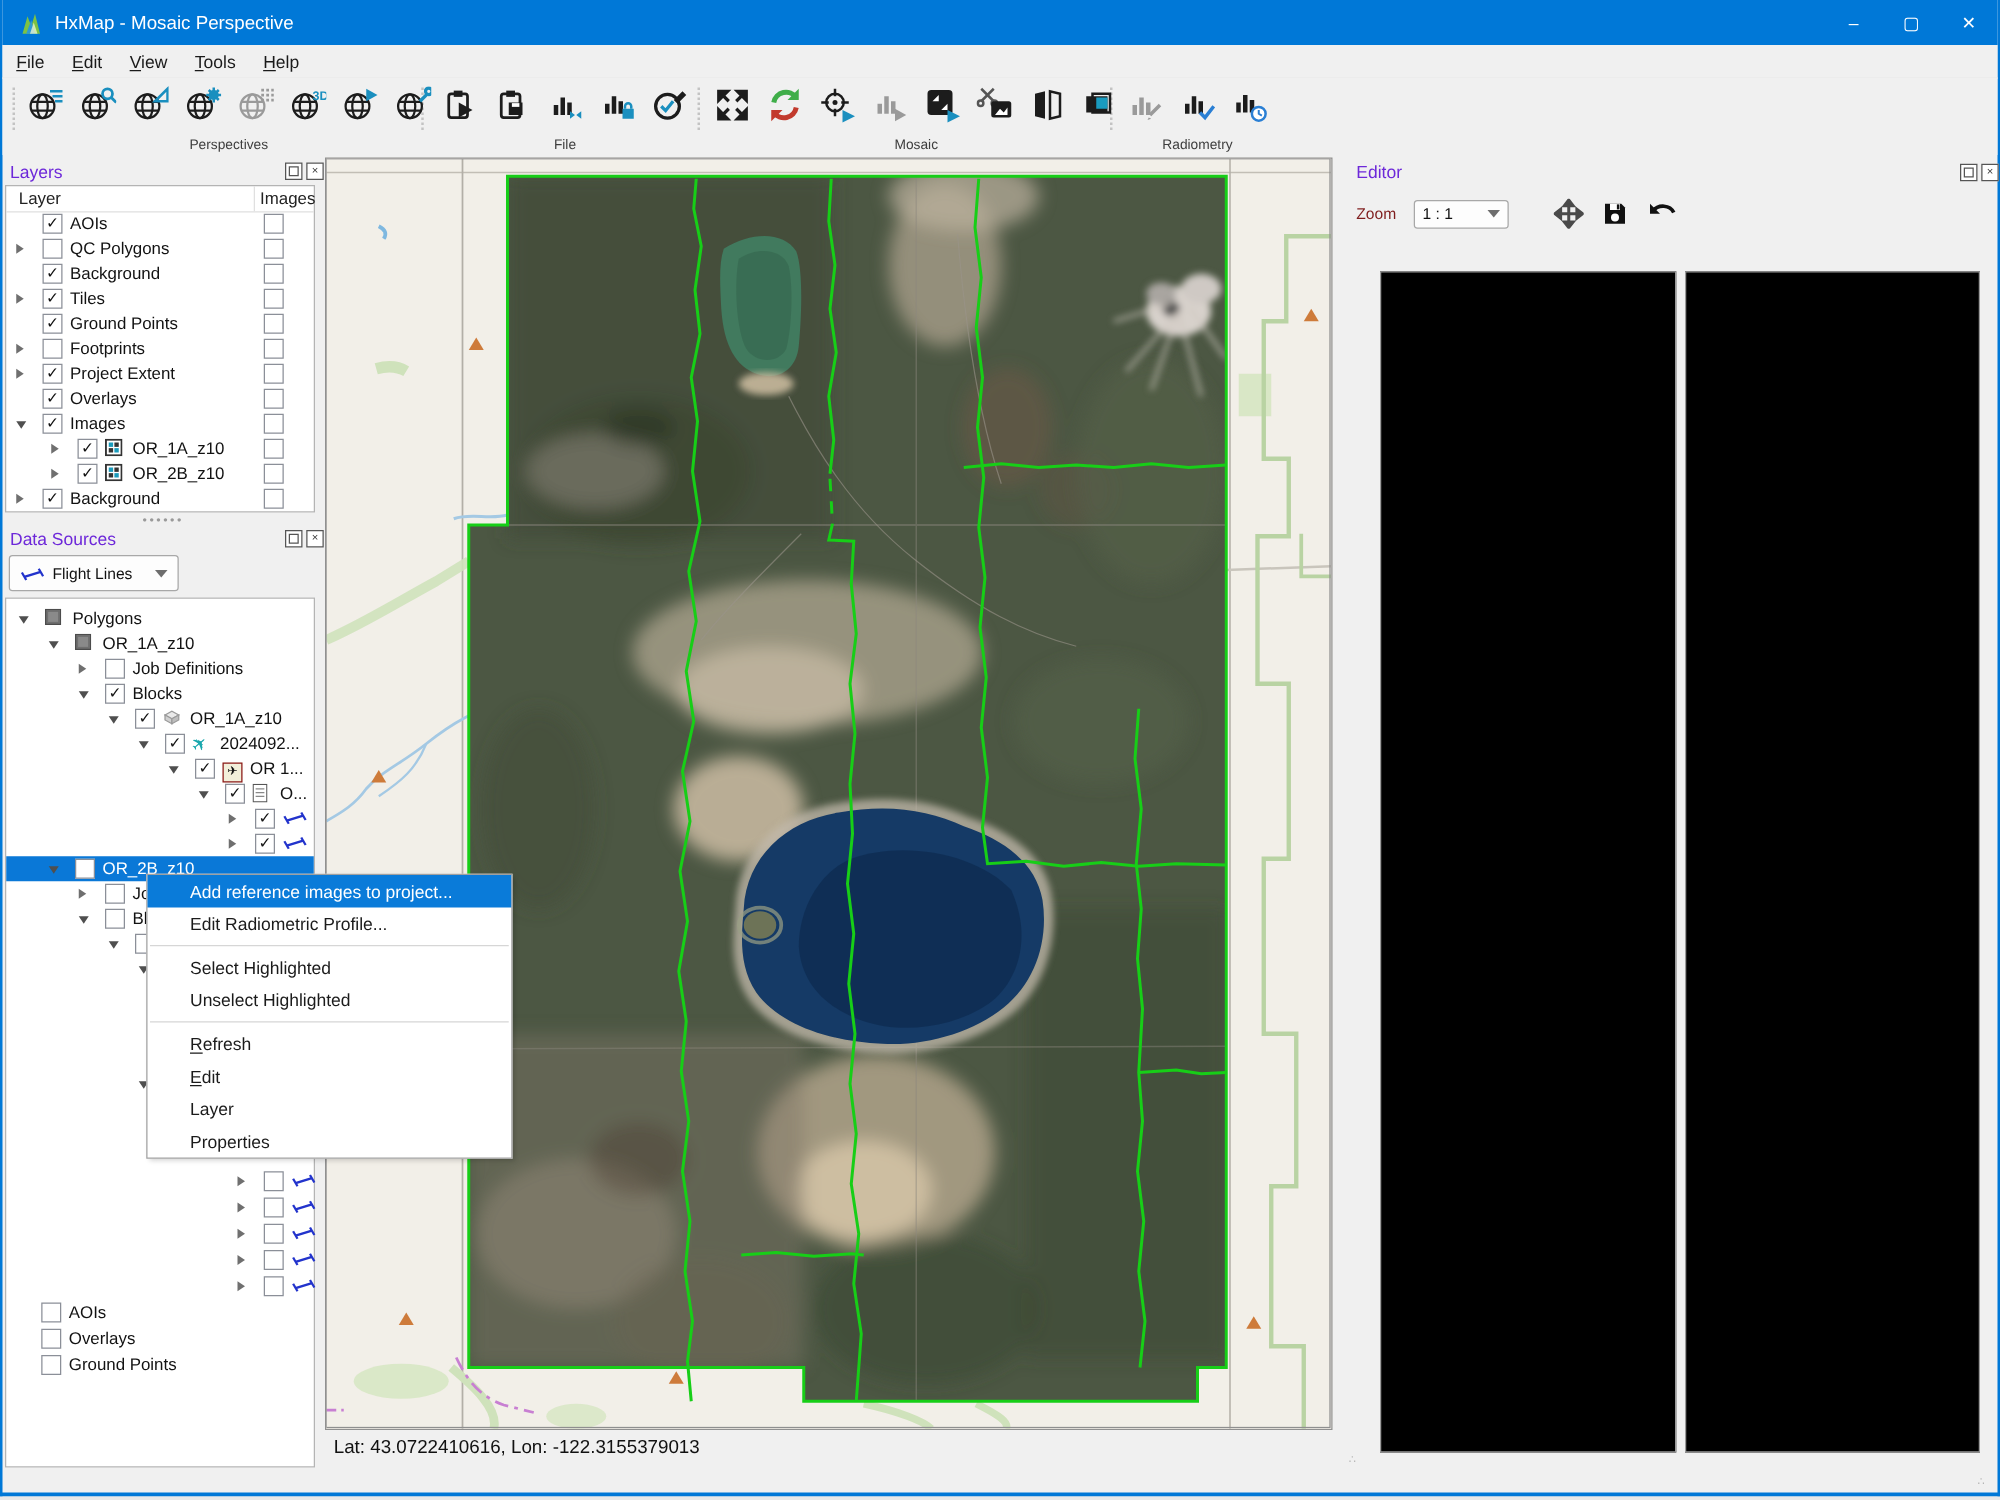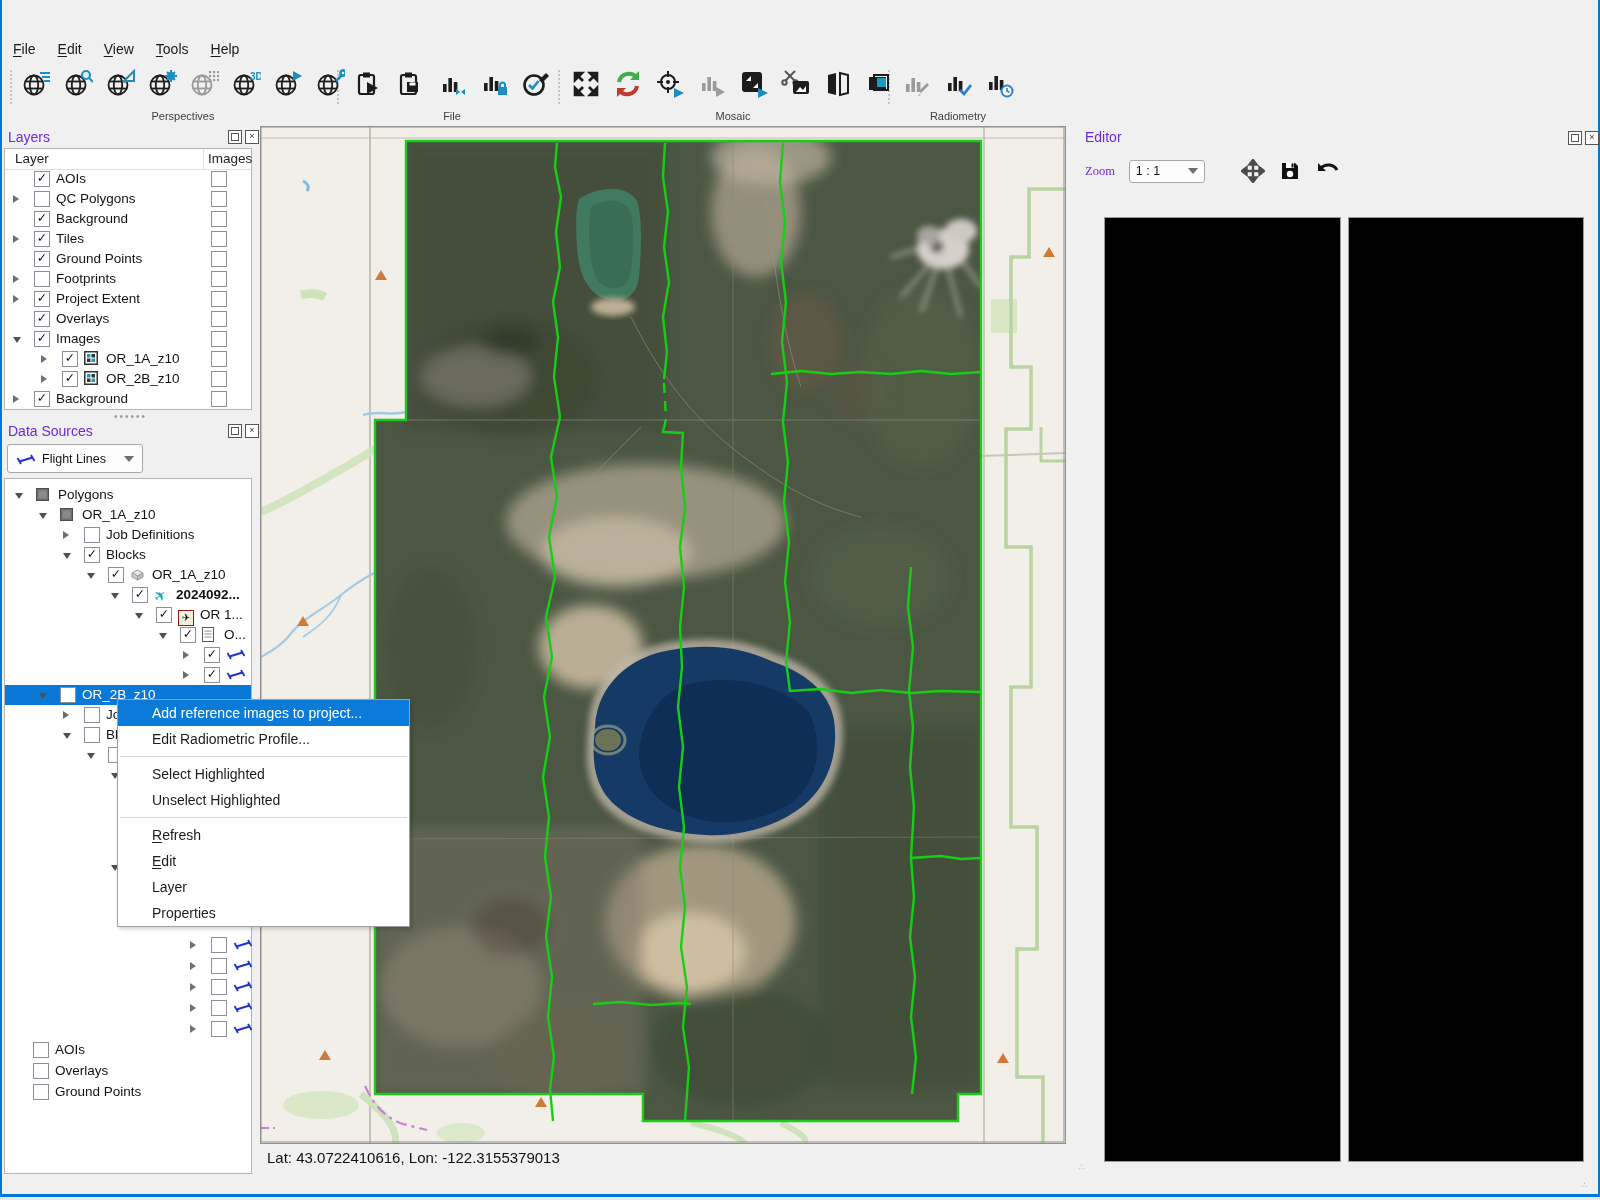--- a/index.html
+++ b/index.html
@@ -43,32 +43,45 @@
   .cm-item.hl{background:#0a7bd9;color:#ffffff;}
   .cm-sep{height:1px;background:#d6d6d6;margin:4px 2px;}
   
   #map{position:absolute;left:258px;top:126px;width:804px;height:1016px;border:1px solid #909090;background:#f2efe8;}
   
   #statusbar{position:absolute;left:265px;top:1149px;font-size:15px;color:#111;}
   
   #editor{position:absolute;left:1075px;top:126px;width:521px;height:1042px;}
   #editor .panel-title{position:absolute;left:8px;top:3px;}
   #ed-zoomrow{position:absolute;left:8px;top:33px;display:flex;align-items:center;gap:14px;}
-  #ed-zoomrow .zlabel{font-size:12.5px;color:#6d28d9;font-family:Liberation Serif, serif;}
+  #ed-zoomrow .zlabel{font-size:12.5px;color:#7f1d1d;}
   .dropdown{border:1px solid #a8a8a8;border-radius:3px;background:#fdfdfd;display:flex;align-items:center;font-size:13px;color:#111;}
   .dd-arrow{width:0;height:0;border-top:6px solid #6d6d6d;border-left:5px solid transparent;border-right:5px solid transparent;margin-left:auto;}
   .edrect{position:absolute;top:91px;height:943px;background:#000;border:1px solid #9a9a9a;}
   .grip{position:absolute;color:#b5b5b5;font-size:9px;letter-spacing:1px;}
   u{text-underline-offset:2px;}
 </style>
 </head>
 <body>
 
 <div id="window">
 
+  <div id="titlebar">
+    <svg id="titlelogo" viewBox="0 0 22 22">
+      <path d="M4,20 L8,6 L11,14 L14,4 L18,20 Z" fill="#7dc243"></path>
+      <path d="M7,20 L11,9 L14,20 Z" fill="#2e9bd6"></path>
+      <path d="M10,20 L13,11 L16,20 Z" fill="#e8f4d0" opacity="0.8"></path>
+    </svg>
+    <span class="app-title">HxMap - Mosaic Perspective</span>
+    <div class="wbtns" id="wbtns">
+        <div class="wbtn">–</div>
+        <div class="wbtn">▢</div>
+        <div class="wbtn">✕</div>
+      </div>
+  </div>
 
   <div id="menubar">
       <span class="mitem"><u>F</u>ile</span>
       <span class="mitem"><u>E</u>dit</span>
       <span class="mitem"><u>V</u>iew</span>
       <span class="mitem"><u>T</u>ools</span>
       <span class="mitem"><u>H</u>elp</span>
     </div>
 
   <div id="toolbar">
@@ -512,21 +525,21 @@
               <path d="M2,5 L7.5,2 L13,5 L7.5,8 Z" fill="#e9e9e9" stroke="#9a9a9a"></path>
               <path d="M2,5 L7.5,8 L7.5,12 L2,9 Z" fill="#d0d0d0" stroke="#9a9a9a"></path>
               <path d="M13,5 L7.5,8 L7.5,12 L13,9 Z" fill="#bdbdbd" stroke="#9a9a9a"></path>
             </svg></span>
           <span class="lab" style="left: 147px;">OR_1A_z10</span>
         </div>
         <div class="trow" style="top: 100px;">
           <span class="arr-e" style="left: 106px;"></span>
           <span class="cb" style="left: 127px;">✓</span>
           <span class="tico" style="left: 149px;"><span style="color:#18a7ad;font-size:15px;display:inline-block;transform:rotate(-40deg);line-height:14px;">✈</span></span>
-          <span class="lab" style="left: 171px; font-weight: bold;">2024092...</span>
+          <span class="lab" style="left: 171px; font-weight: normal;">2024092...</span>
         </div>
         <div class="trow" style="top: 120px;">
           <span class="arr-e" style="left: 130px;"></span>
           <span class="cb" style="left: 151px;">✓</span>
           <span class="tico" style="left: 173px;"><span style="display:inline-block;width:14px;height:14px;background:#f2efda;border:1.5px solid #8b1a1a;font-size:10px;line-height:13px;text-align:center;color:#111;">✈</span></span>
           <span class="lab" style="left: 195px;">OR 1...</span>
         </div>
         <div class="trow" style="top: 140px;">
           <span class="arr-e" style="left: 154px;"></span>
           <span class="cb" style="left: 175px;">✓</span>

